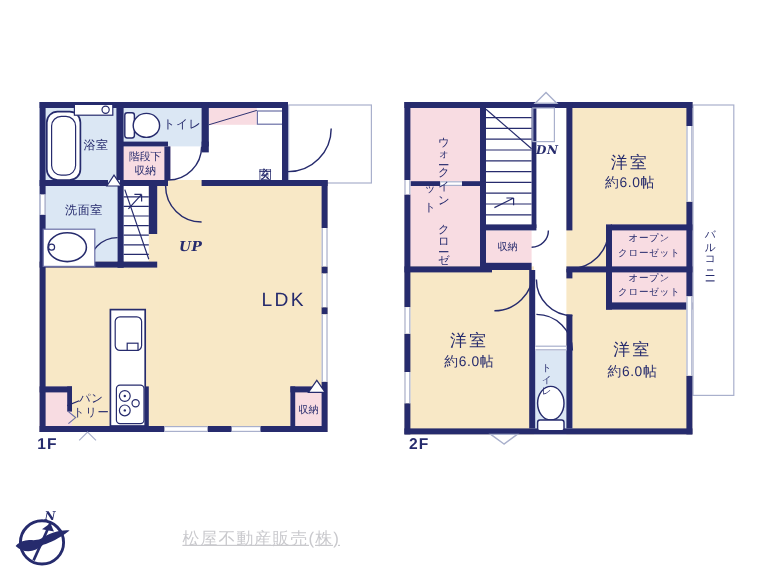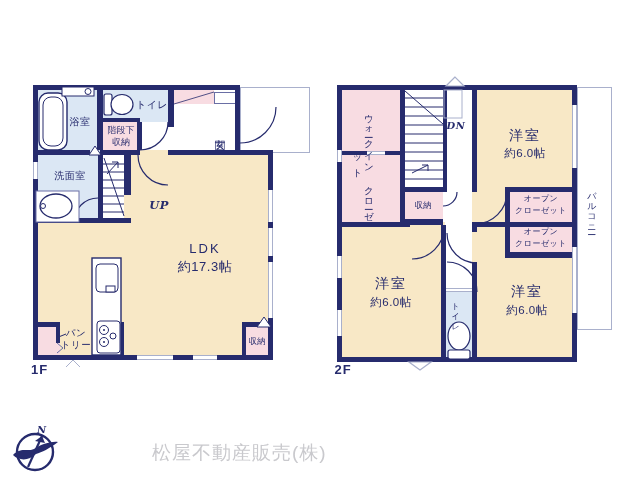--- a/index.html
+++ b/index.html
@@ -19,29 +19,29 @@
   .pink{background:var(--closet-pink);}
   .w{background:var(--wall);}
   .winV{background:#fff;border-left:1.5px solid var(--window-gray);border-right:1.5px solid var(--window-gray);}
   .winH{background:#fff;border-top:1.5px solid var(--window-gray);border-bottom:1.5px solid var(--window-gray);}
   .outline{border:1.5px solid var(--window-gray);background:transparent;}
   .cab{border:1px solid #6a6fa5;background:#fff;}
   .lbl{color:var(--wall);font-size:10px;line-height:1.2;text-align:center;letter-spacing:.5px;}
   .vlbl{writing-mode:vertical-rl;text-orientation:upright;letter-spacing:1px;}
   .serifI{font-family:"DejaVu Serif","Liberation Serif",serif;font-style:italic;font-weight:bold;}
   .flr{font-size:13px;font-weight:bold;letter-spacing:1px;}
-  .big{font-size:13px;letter-spacing:2px;font-weight:500;}
+  .big{font-size:16px;letter-spacing:2px;font-weight:500;text-align:right;}
   .mid{font-size:13px;letter-spacing:.5px;}
   .rm{font-size:14px;letter-spacing:2px;font-weight:500;}
   .rs{font-size:11.5px;}
   .sm{font-size:8.5px;letter-spacing:0;}
   .two div{line-height:11.5px;}
   svg{position:absolute;left:0;top:0;pointer-events:none;}
   #company{position:absolute;left:152px;top:440px;color:var(--logo-text-gray);
-           font-size:19px;letter-spacing:1px;}
+           font-size:14px;letter-spacing:1px;text-decoration:underline;}
 </style>
 </head>
 <body>
 
 <div id="stage">
 
   <div class="room blue" style="left:33px;top:85px;width:70px;height:70px"></div>
   <div class="room blue" style="left:100px;top:85px;width:74px;height:37px"></div>
   <div class="room pink" style="left:100px;top:122px;width:42px;height:32px"></div>
   <div class="room pink" style="left:174px;top:90px;width:40px;height:14px"></div>
@@ -219,21 +219,20 @@
   <div class="lbl" style="left:58px;top:116px;width:44px">浴室</div>
   <div class="lbl" style="left:130px;top:99px;width:44px">トイレ</div>
   <div class="lbl two sm" style="left:98px;top:125px;width:46px;font-size:9px">
     <div>階段下</div>
     <div>収納</div>
   </div>
   <div class="lbl vlbl" style="left:214px;top:112px;height:40px;font-size:10.5px">玄関</div>
   <div class="lbl" style="left:40px;top:170px;width:60px">洗面室</div>
   <div class="lbl serifI" style="left:146px;top:199px;width:26px;font-size:11.5px">UP</div>
   <div class="lbl big" style="left:155px;top:241px;width:100px">LDK</div>
-  <div class="lbl mid" style="left:155px;top:259px;width:100px">約17.3帖</div>
   <div class="lbl two" style="left:56px;top:327px;width:40px;font-size:9.5px">
     <div>パン</div>
     <div>トリー</div>
   </div>
   <div class="lbl sm" style="left:242px;top:336px;width:30px">収納</div>
   <div class="lbl flr" style="left:31px;top:362px;width:30px;text-align:left">1F</div>
 
   <div class="lbl vlbl" style="left:352px;top:103px;height:118px;font-size:9.5px">
     <span>ウォークイン</span>
     <span>クローゼット</span>
@@ -249,16 +248,16 @@
   <div class="lbl two" style="left:504px;top:226px;width:74px;font-size:8px">
     <div>オープン</div>
     <div>クローゼット</div>
   </div>
   <div class="lbl rm" style="left:346px;top:275px;width:90px">洋室</div>
   <div class="lbl rs" style="left:346px;top:296px;width:90px">約6.0帖</div>
   <div class="lbl rm" style="left:482px;top:283px;width:90px">洋室</div>
   <div class="lbl rs" style="left:482px;top:304px;width:90px">約6.0帖</div>
   <div class="lbl vlbl" style="left:450px;top:294px;height:36px;font-size:8px">トイレ</div>
   <div class="lbl vlbl" style="left:586px;top:176px;height:64px;font-size:9px">バルコニー</div>
-  <div class="lbl flr" style="left:328px;top:362px;width:30px;text-align:center">2F</div>
+  <div class="lbl flr" style="left:328px;top:362px;width:30px;text-align:right">2F</div>
 
   <div id="company">松屋不動産販売(株)</div>
 </div>
 
 </body></html>

